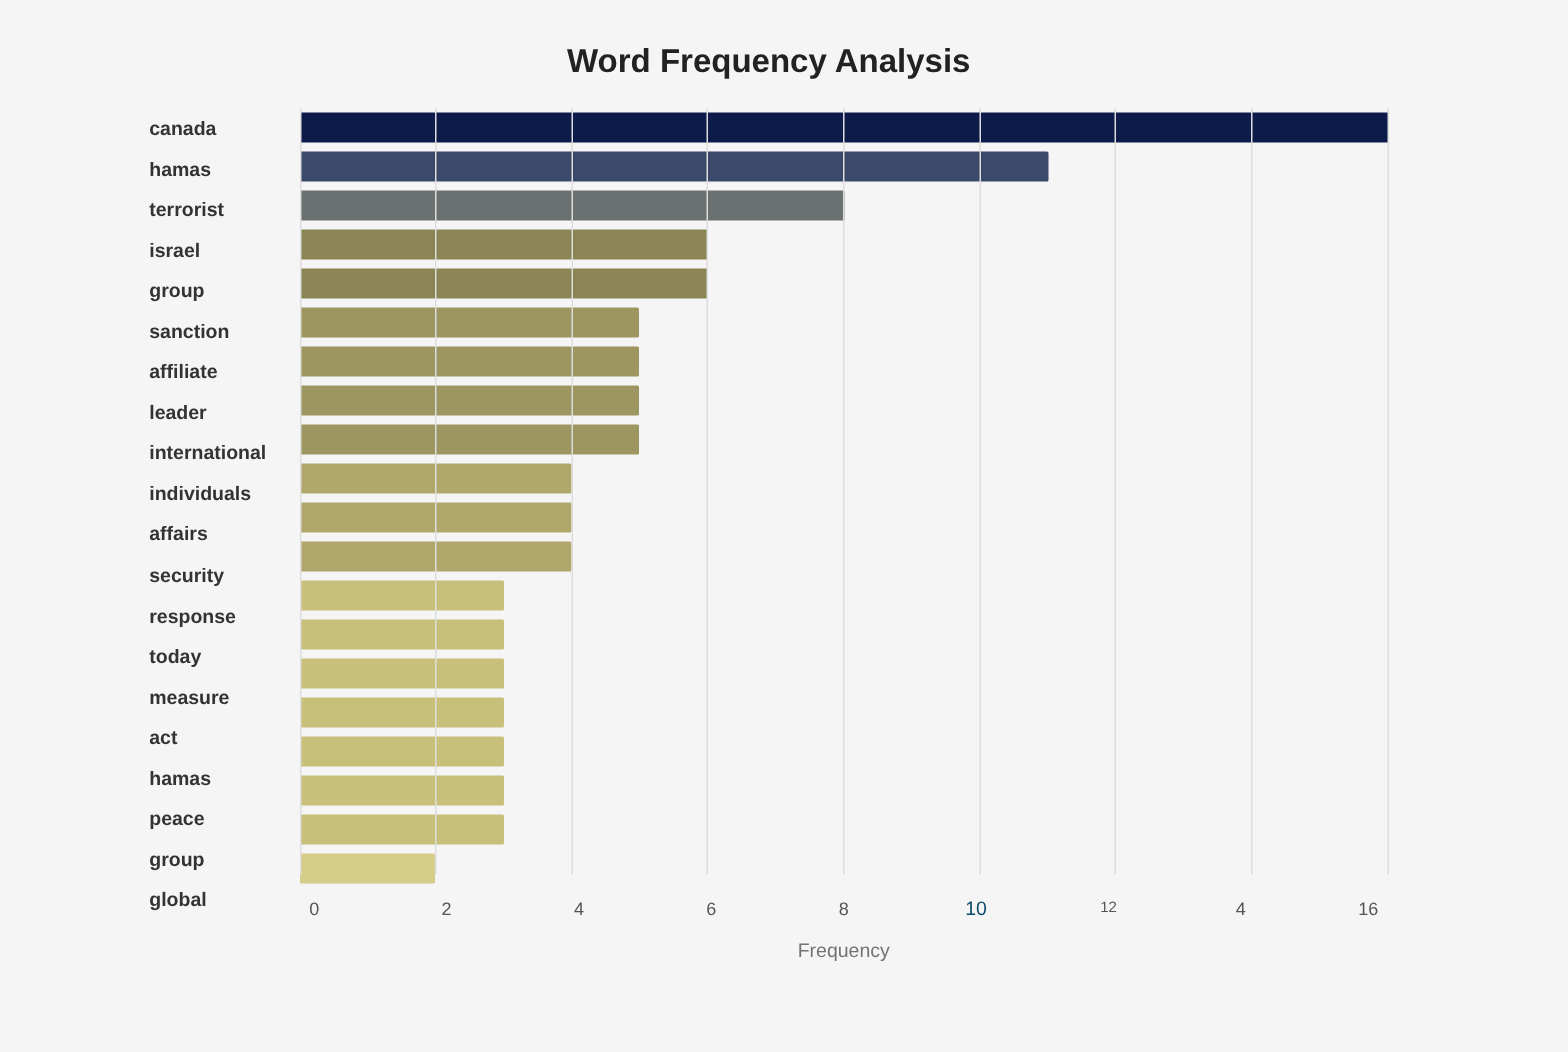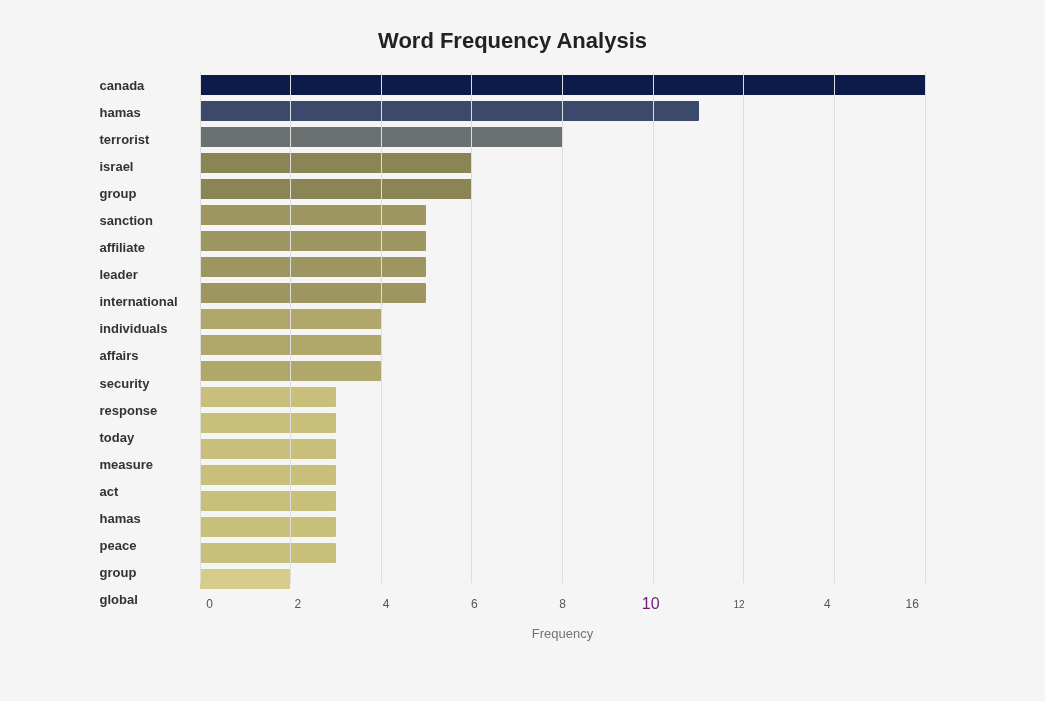--- a/index.html
+++ b/index.html
@@ -213,21 +213,21 @@
           </div>
         </div>
       <div class="x-axis" id="x-axis">
         <span class="x-axis-label">Frequency</span>
       <div style="position: absolute; bottom: 0px; left: 0px; right: 0px; display: flex; justify-content: space-between; align-items: center;">
             <span style="font-size: 12px; color: rgb(85, 85, 85); text-align: center; min-width: 20px;">0</span>
             <span style="font-size: 12px; color: rgb(85, 85, 85); text-align: center; min-width: 20px;">2</span>
             <span style="font-size: 12px; color: rgb(85, 85, 85); text-align: center; min-width: 20px;">4</span>
             <span style="font-size: 12px; color: rgb(85, 85, 85); text-align: center; min-width: 20px;">6</span>
             <span style="font-size: 12px; color: rgb(85, 85, 85); text-align: center; min-width: 20px;">8</span>
-            <span style="font-size: 16px; color: #701a75; text-align: center; min-width: 20px;">10</span>
+            <span style="font-size: 13px; color: #0c4a6e; text-align: center; min-width: 20px;">10</span>
             <span style="font-size: 10px; color: rgb(85, 85, 85); text-align: center; min-width: 20px;">12</span>
             <span style="font-size: 12px; color: rgb(85, 85, 85); text-align: center; min-width: 20px;">4</span>
             <span style="font-size: 12px; color: rgb(85, 85, 85); text-align: left; min-width: 20px;">16</span>
           </div>
         </div>
     </div>
   </div>
 </div>
 
 </body></html>

